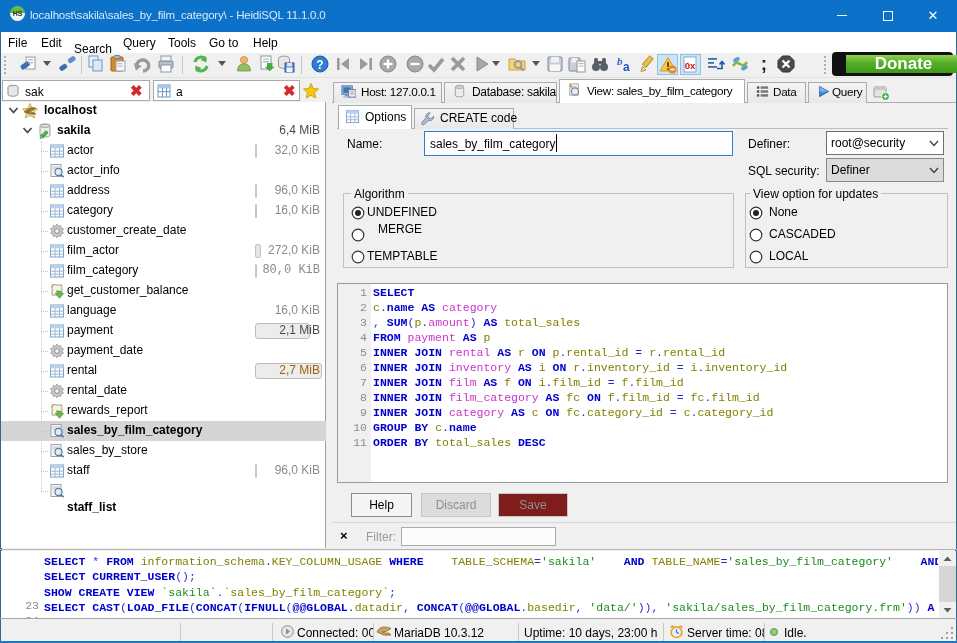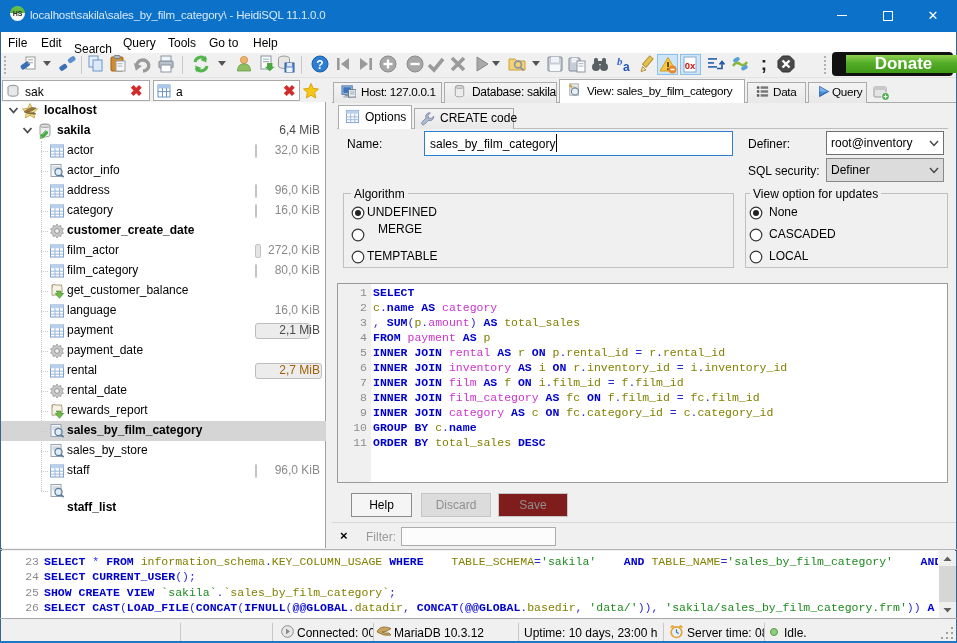--- a/index.html
+++ b/index.html
@@ -277,21 +277,21 @@
     <line x1="1.5" y1="11.2" x2="14.5" y2="11.2" stroke="#9ab8dc"></line>
   </svg>
 <div class="a" style="left:67px;top:203px;font-weight:normal;">category</div>
 <div class="a" style="left:255px;top:204px;width:1px;height:14px;background:#e4e4e4;border:1px solid #c4c4c4;border-radius:2px;"></div>
 <div class="a" style="left:200px;top:203px;width:120px;text-align:right;color:#8a8a8a;">16,0 KiB</div>
 <div class="a" style="left:41px;top:231px;width:7px;height:1px;border-top:1px dotted #c8c8c8;"></div>
 <svg class="a" style="left:49px;top:223px;" width="16" height="16" viewBox="0 0 16 16">
     <path d="M8 1 L9.3 3.2 L11.8 2.5 L12 5 L14.5 5.8 L13 8 L14.5 10.2 L12 11 L11.8 13.5 L9.3 12.8 L8 15 L6.7 12.8 L4.2 13.5 L4 11 L1.5 10.2 L3 8 L1.5 5.8 L4 5 L4.2 2.5 L6.7 3.2 Z" fill="#c8c8c8" stroke="#909090" stroke-width="0.7"></path>
     <circle cx="8" cy="8" r="2.4" fill="#f2f2f2" stroke="#909090"></circle>
   </svg>
-<div class="a" style="left:67px;top:223px;font-weight:bold;">customer_create_date</div>
+<div class="a" style="left:67px;top:223px;font-weight:normal;">customer_create_date</div>
 <div class="a" style="left:41px;top:251px;width:7px;height:1px;border-top:1px dotted #c8c8c8;"></div>
 <svg class="a" style="left:49px;top:243px;" width="16" height="16" viewBox="0 0 16 16">
     <rect x="1.5" y="2" width="13" height="12" fill="#fdfdfd" stroke="#7aa0cc"></rect>
     <rect x="1.5" y="2" width="13" height="3.2" fill="#b8d0ec"></rect>
     <line x1="6" y1="5.2" x2="6" y2="14" stroke="#9ab8dc"></line>
     <line x1="10.5" y1="5.2" x2="10.5" y2="14" stroke="#9ab8dc"></line>
     <line x1="1.5" y1="8.2" x2="14.5" y2="8.2" stroke="#9ab8dc"></line>
     <line x1="1.5" y1="11.2" x2="14.5" y2="11.2" stroke="#9ab8dc"></line>
   </svg>
 <div class="a" style="left:67px;top:243px;font-weight:normal;">film_actor</div>
@@ -301,21 +301,21 @@
 <svg class="a" style="left:49px;top:263px;" width="16" height="16" viewBox="0 0 16 16">
     <rect x="1.5" y="2" width="13" height="12" fill="#fdfdfd" stroke="#7aa0cc"></rect>
     <rect x="1.5" y="2" width="13" height="3.2" fill="#b8d0ec"></rect>
     <line x1="6" y1="5.2" x2="6" y2="14" stroke="#9ab8dc"></line>
     <line x1="10.5" y1="5.2" x2="10.5" y2="14" stroke="#9ab8dc"></line>
     <line x1="1.5" y1="8.2" x2="14.5" y2="8.2" stroke="#9ab8dc"></line>
     <line x1="1.5" y1="11.2" x2="14.5" y2="11.2" stroke="#9ab8dc"></line>
   </svg>
 <div class="a" style="left:67px;top:263px;font-weight:normal;">film_category</div>
 <div class="a" style="left:255px;top:264px;width:2px;height:14px;background:#e4e4e4;border:1px solid #c4c4c4;border-radius:2px;"></div>
-<div class="a" style="left:200px;top:263px;width:120px;text-align:right;color:#8a8a8a;">80,0 KiB</div>
+<div class="a" style="left:200px;top:263px;width:120px;text-align:right;color:#8a8a8a;font-family:Liberation Mono, monospace;">80,0 KiB</div>
 <div class="a" style="left:41px;top:291px;width:7px;height:1px;border-top:1px dotted #c8c8c8;"></div>
 <svg class="a" style="left:49px;top:283px;" width="16" height="16" viewBox="0 0 16 16">
     <path d="M3 2 Q5 0.8 7 2 L13 2 Q11.5 3.2 13 4.4 L13 12 L5 12 Q3.5 13 3 12 Z" fill="#f6f2e6" stroke="#a89c78"></path>
     <path d="M3 2 Q4.5 3.2 3 4.4" fill="none" stroke="#a89c78"></path>
     <path d="M7 8 L12 8 L12 10.5 L14.8 10.5 L10.5 15.5 L6.2 10.5 L9 10.5 Z" fill="#6cc04a" stroke="#3f8a28" stroke-width="0.7" transform="translate(0.5,0.5) scale(0.95)"></path>
   </svg>
 <div class="a" style="left:67px;top:283px;font-weight:normal;">get_customer_balance</div>
 <div class="a" style="left:41px;top:311px;width:7px;height:1px;border-top:1px dotted #c8c8c8;"></div>
 <svg class="a" style="left:49px;top:303px;" width="16" height="16" viewBox="0 0 16 16">
     <rect x="1.5" y="2" width="13" height="12" fill="#fdfdfd" stroke="#7aa0cc"></rect>
@@ -479,21 +479,21 @@
     <path d="M11 2 A4 4 0 0 0 6.5 7.5 L2 12 A1.8 1.8 0 0 0 4.5 14.5 L9 10 A4 4 0 0 0 14.5 5.5 L12 8 L9 7.5 L8.5 4.5 Z" fill="#b0bdd0" stroke="#7a88a0"></path>
   </svg>
 <div class="a" style="left:440px;top:111px;">CREATE code</div>
 
 <div class="a" style="left:347px;top:137px;">Name:</div>
 <div class="a" style="left:424px;top:131px;width:309px;height:25px;background:#fff;border:1px solid #2d7dd2;"></div>
 <div class="a" style="left:430px;top:137px;">sales_by_film_category</div>
 <div class="a" style="left:556px;top:134px;width:1px;height:18px;background:#000;"></div>
 <div class="a" style="left:748px;top:137px;">Definer:</div>
 <div class="a" style="left:826px;top:131px;width:118px;height:24px;background:#fff;border:1px solid #707070;"></div>
-<div class="a" style="left:831px;top:136px;">root@inventory</div>
+<div class="a" style="left:831px;top:136px;">root@security</div>
 <svg class="a" style="left:929px;top:140px;" width="10" height="7" viewBox="0 0 10 7">
     <path d="M1 1 L5 5.5 L9 1" fill="none" stroke="#444" stroke-width="1.4"></path>
   </svg>
 <div class="a" style="left:748px;top:164px;">SQL security:</div>
 <div class="a" style="left:826px;top:158px;width:118px;height:24px;background:#dcdcdc;border:1px solid #8a8a8a;"></div>
 <div class="a" style="left:831px;top:163px;">Definer</div>
 <svg class="a" style="left:929px;top:167px;" width="10" height="7" viewBox="0 0 10 7">
     <path d="M1 1 L5 5.5 L9 1" fill="none" stroke="#444" stroke-width="1.4"></path>
   </svg>
 
@@ -537,21 +537,21 @@
 <div class="a" style="left:421px;top:493px;width:70px;height:24px;background:#dcdcdc;border:1px solid #c6c6c6;color:#8f8f8f;text-align:center;line-height:22px;">Discard</div>
 <div class="a" style="left:498px;top:493px;width:70px;height:24px;background:#7f1d1d;border:1px solid #c6c6c6;color:#8f8f8f;text-align:center;line-height:22px;">Save</div>
 
 <div class="a" style="left:332px;top:522px;width:624px;height:27px;background:#f0f0f0;border-top:1px solid #d8d8d8;"></div>
 <div class="a" style="left:340px;top:528px;font-weight:bold;font-size:13px;">×</div>
 <div class="a" style="left:366px;top:530px;color:#9a9a9a;">Filter:</div>
 <div class="a" style="left:401px;top:527px;width:155px;height:19px;background:#fcfcfc;border:1px solid #ababab;"></div>
 
 <div class="a" style="left:0;top:549px;width:957px;height:1px;background:#b4b4b4;"></div>
 <div class="a" style="left:1px;top:551px;width:955px;height:67px;background:#fff;"></div>
-<div class="a mono" style="left:8px;top:554px;width:31px;text-align:right;color:#8c8c8c;line-height:15.4px;"><div style="height:15.4px;">23</div><div style="height:15.4px;">24</div><div style="height:15.4px;">25</div><div style="height:15.4px;">26</div></div>
+<div class="a mono" style="left:8px;top:554px;width:31px;text-align:right;color:#8c8c8c;line-height:15.4px;"><div style="height:15.4px;margin-top:44px;">23</div><div style="height:15.4px;">24</div><div style="height:15.4px;">25</div><div style="height:15.4px;">26</div></div>
 <div class="a mono" style="left:44px;top:554px;width:894px;line-height:15.4px;overflow:hidden;"><div style="height:15.4px;"><span class="k">SELECT</span> <span class="sy">*</span> <span class="k">FROM</span> <span class="ol">information_schema</span><span class="sy">.</span><span class="ol">KEY_COLUMN_USAGE</span> <span class="k">WHERE</span>&nbsp;&nbsp;&nbsp;&nbsp;<span class="ol">TABLE_SCHEMA</span><span class="sy">=</span><span class="gr">'sakila'</span>&nbsp;&nbsp;&nbsp;&nbsp;<span class="k">AND</span> <span class="ol">TABLE_NAME</span><span class="sy">=</span><span class="gr">'sales_by_film_category'</span>&nbsp;&nbsp;&nbsp;&nbsp;<span class="k">AND R</span></div><div style="height:15.4px;"><span class="k">SELECT CURRENT_USER</span><span class="sy">();</span></div><div style="height:15.4px;"><span class="k">SHOW CREATE VIEW</span> <span class="gr">`sakila`</span><span class="sy">.</span><span class="ol">`sales_by_film_category`</span><span class="sy">;</span></div><div style="height:15.4px;"><span class="k">SELECT CAST</span><span class="sy">(</span><span class="k">LOAD_FILE</span><span class="sy">(</span><span class="k">CONCAT</span><span class="sy">(</span><span class="k">IFNULL</span><span class="sy">(</span><span class="k">@@GLOBAL</span><span class="sy">.</span><span class="ol">datadir</span><span class="sy">, </span><span class="k">CONCAT</span><span class="sy">(</span><span class="k">@@GLOBAL</span><span class="sy">.</span><span class="ol">basedir</span><span class="sy">, </span><span class="gr">'data/'</span><span class="sy">)), </span><span class="gr">'sakila/sales_by_film_category.frm'</span><span class="sy">))</span> <span class="k">A</span></div></div>
 <div class="a" style="left:939px;top:551px;width:17px;height:67px;background:#f0f0f0;"></div>
 <svg class="a" style="left:943px;top:556px;" width="9" height="6" viewBox="0 0 9 6">
     <path d="M0.5 5 L4.5 0.5 L8.5 5 Z" fill="#606060"></path>
   </svg>
 <svg class="a" style="left:943px;top:607px;" width="9" height="6" viewBox="0 0 9 6">
     <path d="M0.5 1 L4.5 5.5 L8.5 1 Z" fill="#606060"></path>
   </svg>
 <div class="a" style="left:939px;top:566px;width:17px;height:36px;background:#d6d6d6;"></div>
 

